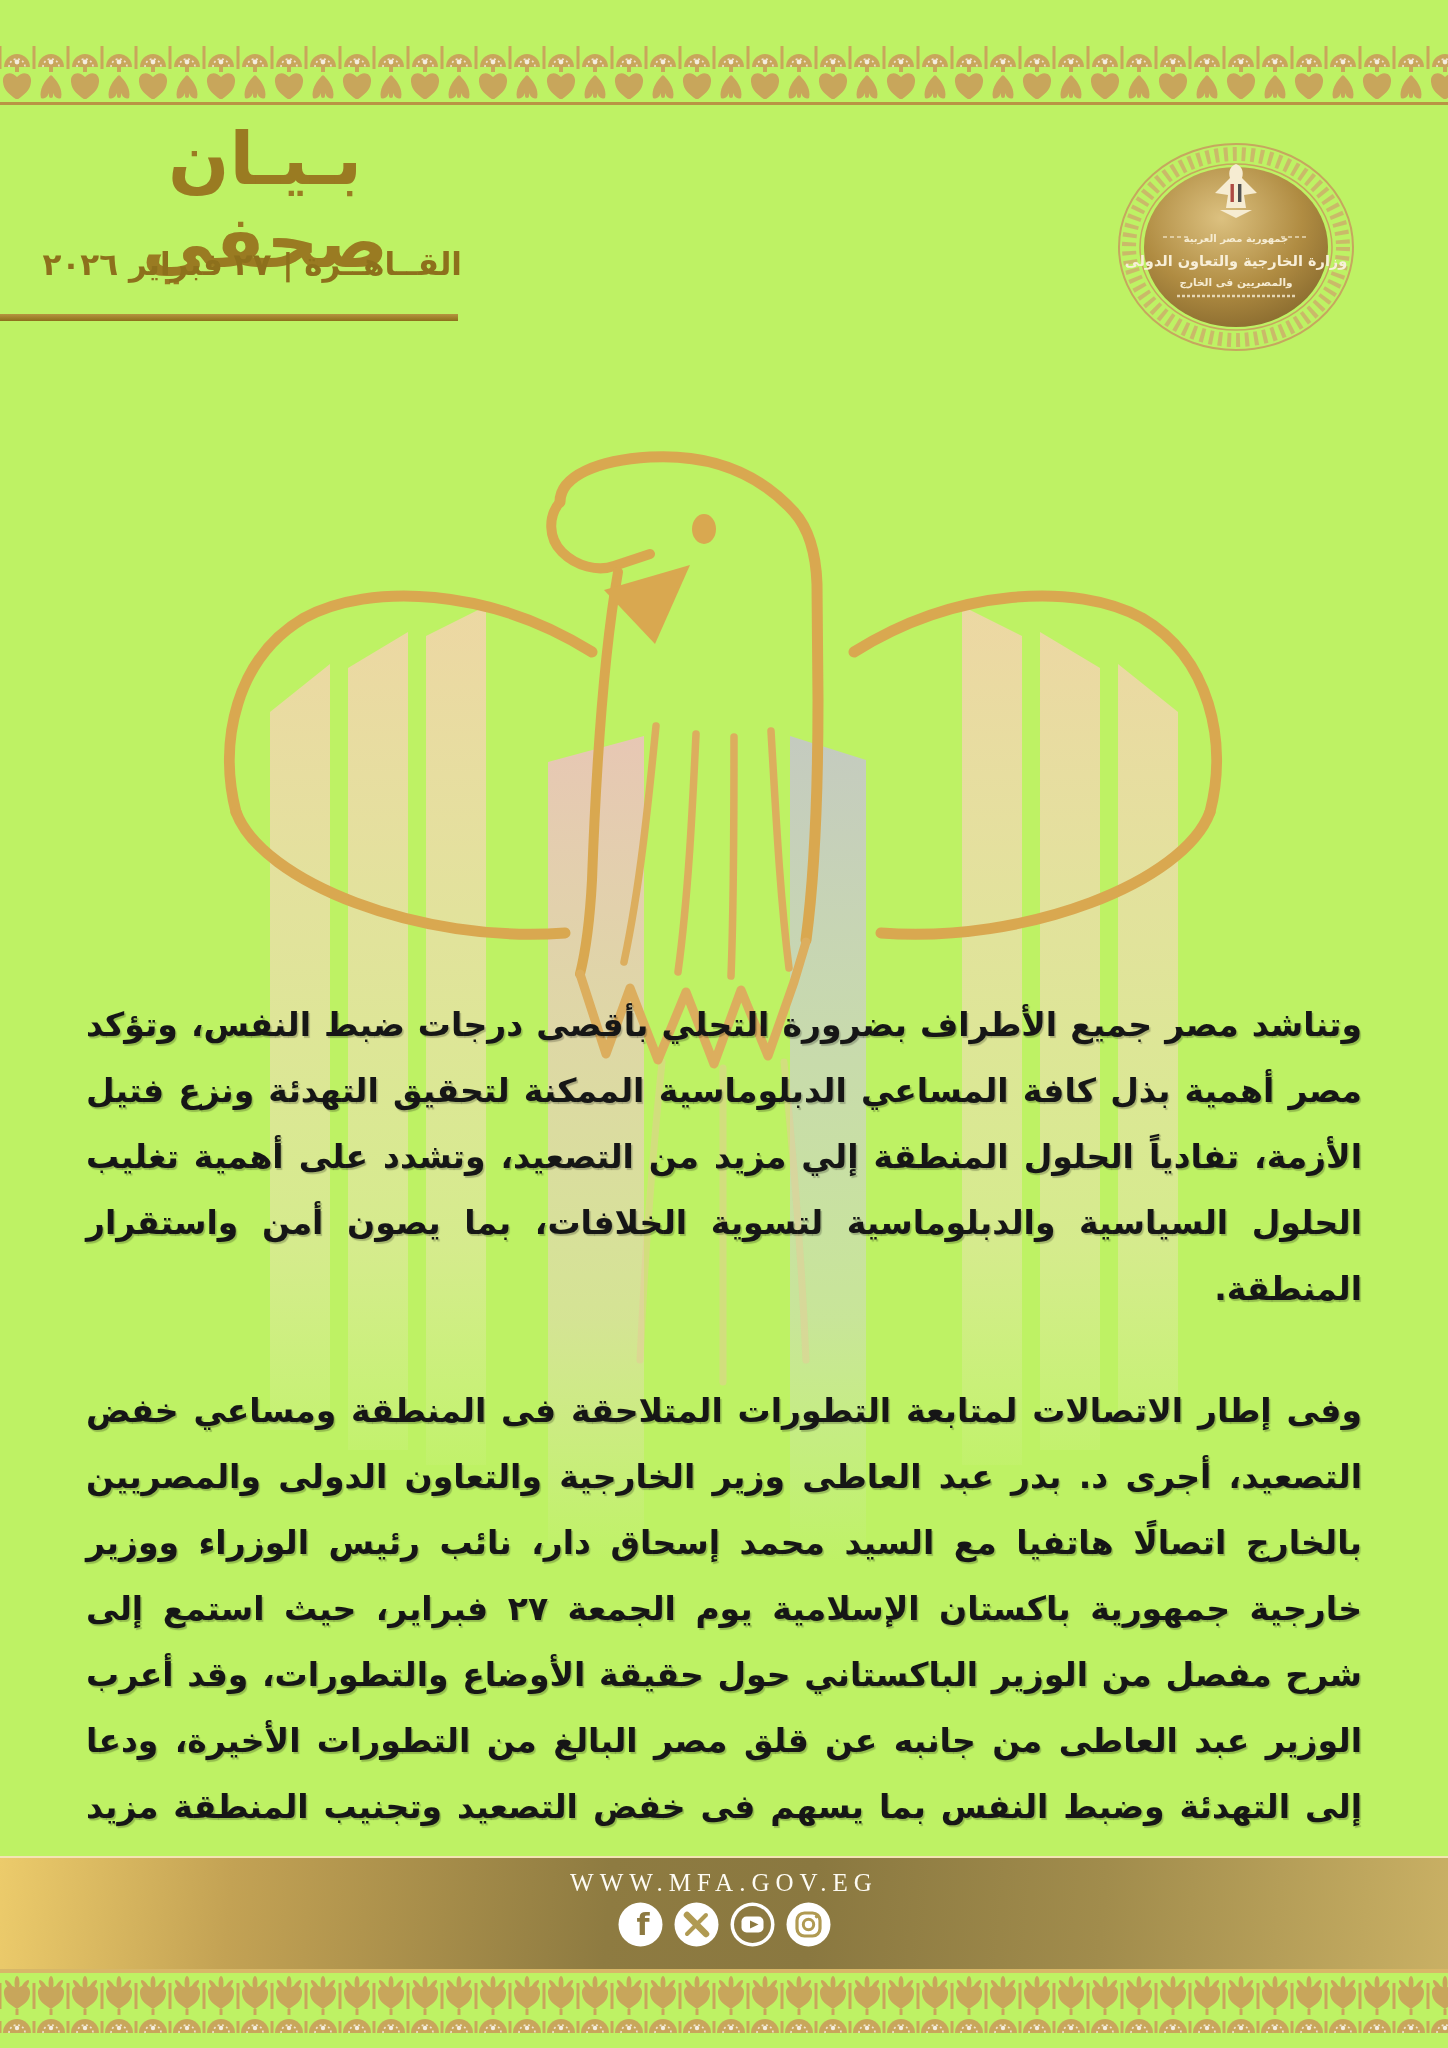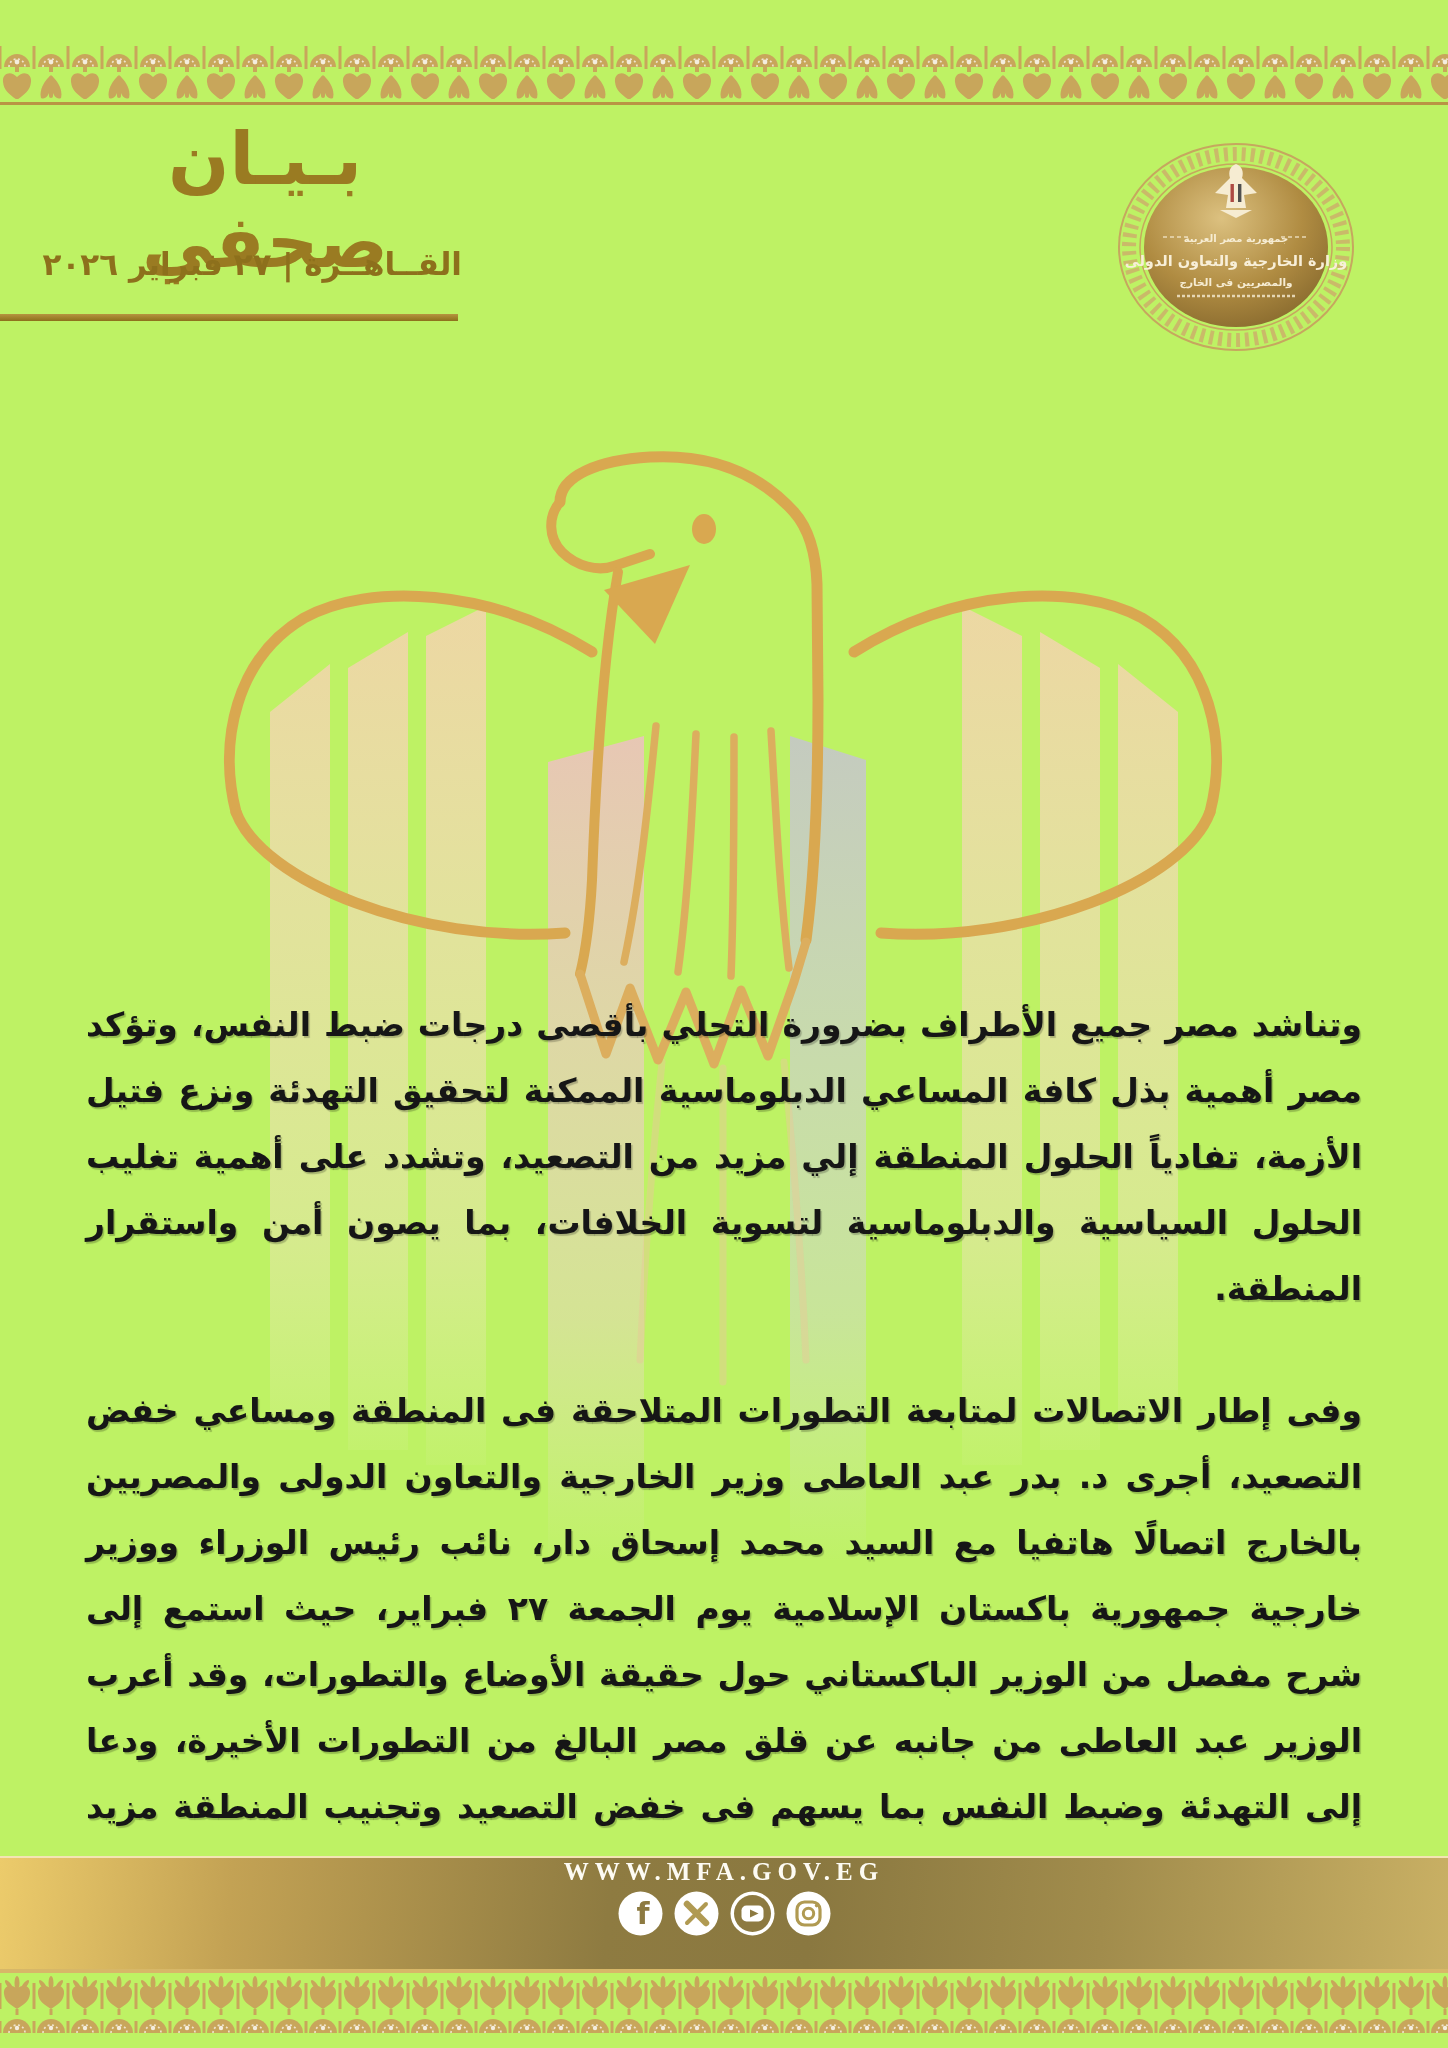--- a/index.html
+++ b/index.html
@@ -38,22 +38,22 @@
   }
   #body-text p{margin:0 0 56px 0;}
   
   #footer-bar{
     left:0;top:1856px;width:1448px;height:113px;z-index:3;
     background:linear-gradient(95deg,#eccb6b 0%,#c3a254 16%,#8e7b41 42%,#8a7840 56%,#a18c4c 76%,#c9b064 100%);
     border-top:2px solid #f3e4b4;box-sizing:border-box;
     text-align:center;
   }
   #website{
-    color:#fdfbf3;font-size:25px;letter-spacing:6px;
-    font-family:"Liberation Serif","DejaVu Serif",serif;font-weight:bold;
+    margin-top:11px;color:#fdfbf3;font-size:25px;letter-spacing:6px;
+    font-family:"Liberation Serif","DejaVu Serif",serif;font-weight:normal;
   }
   #social-row{margin-top:5px;display:flex;justify-content:center;gap:11px;}
   #social-row .icon{width:45px;height:45px;display:inline-block;}
   svg.layer{position:absolute;display:block;}
   .nosel{user-select:none;}
 </style>
 </head>
 <body>
 
 <div id="page" class="nosel">

